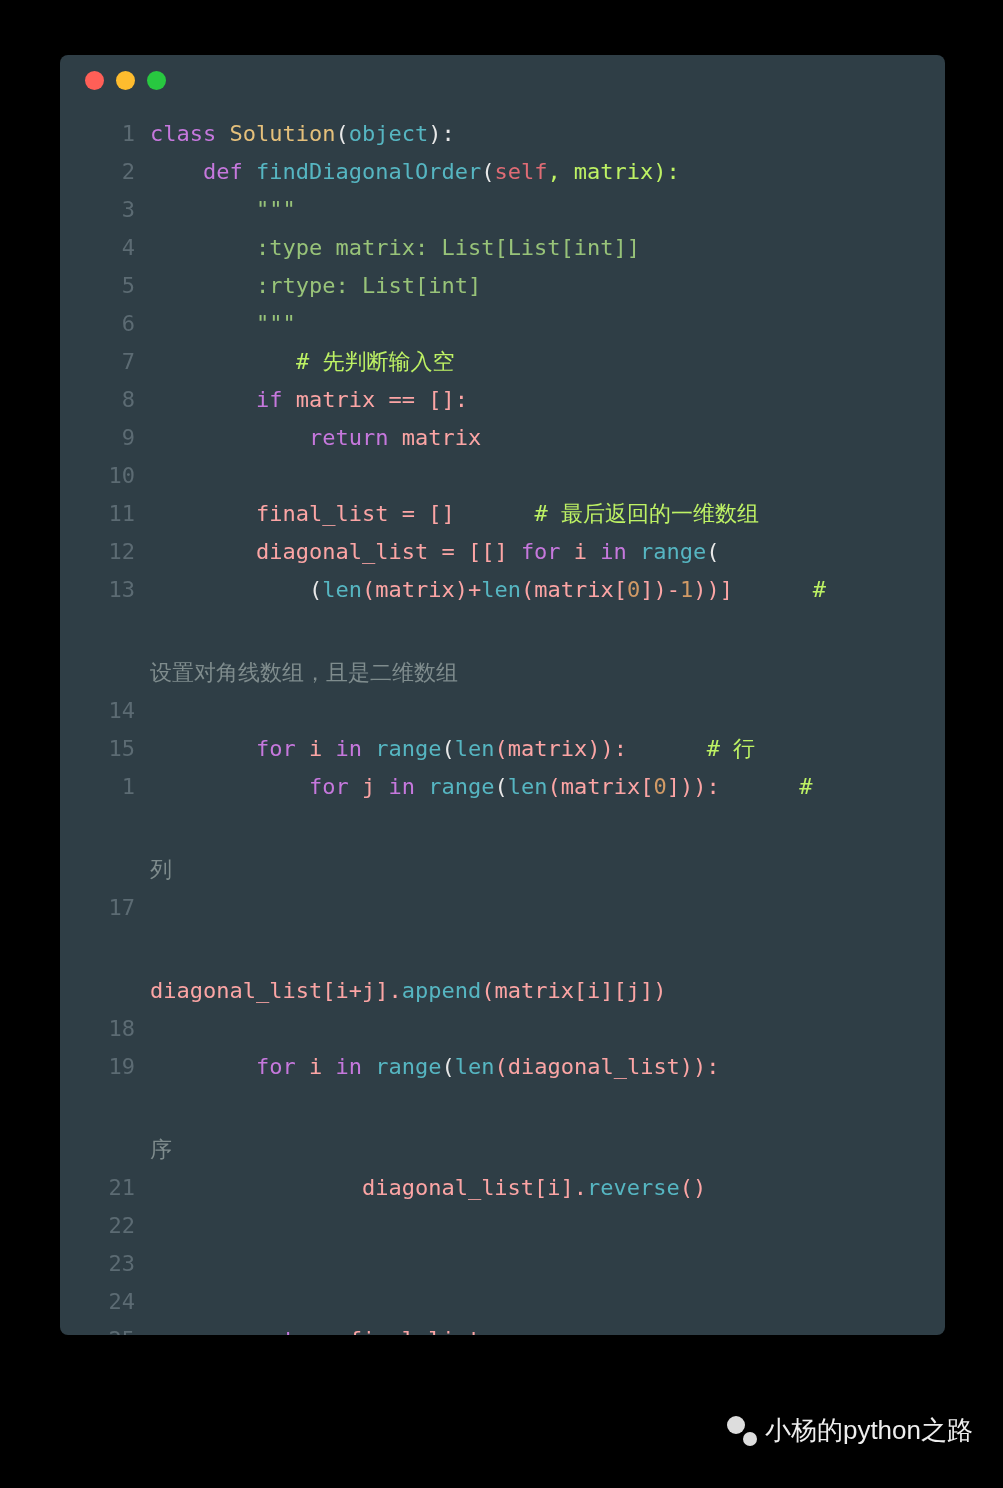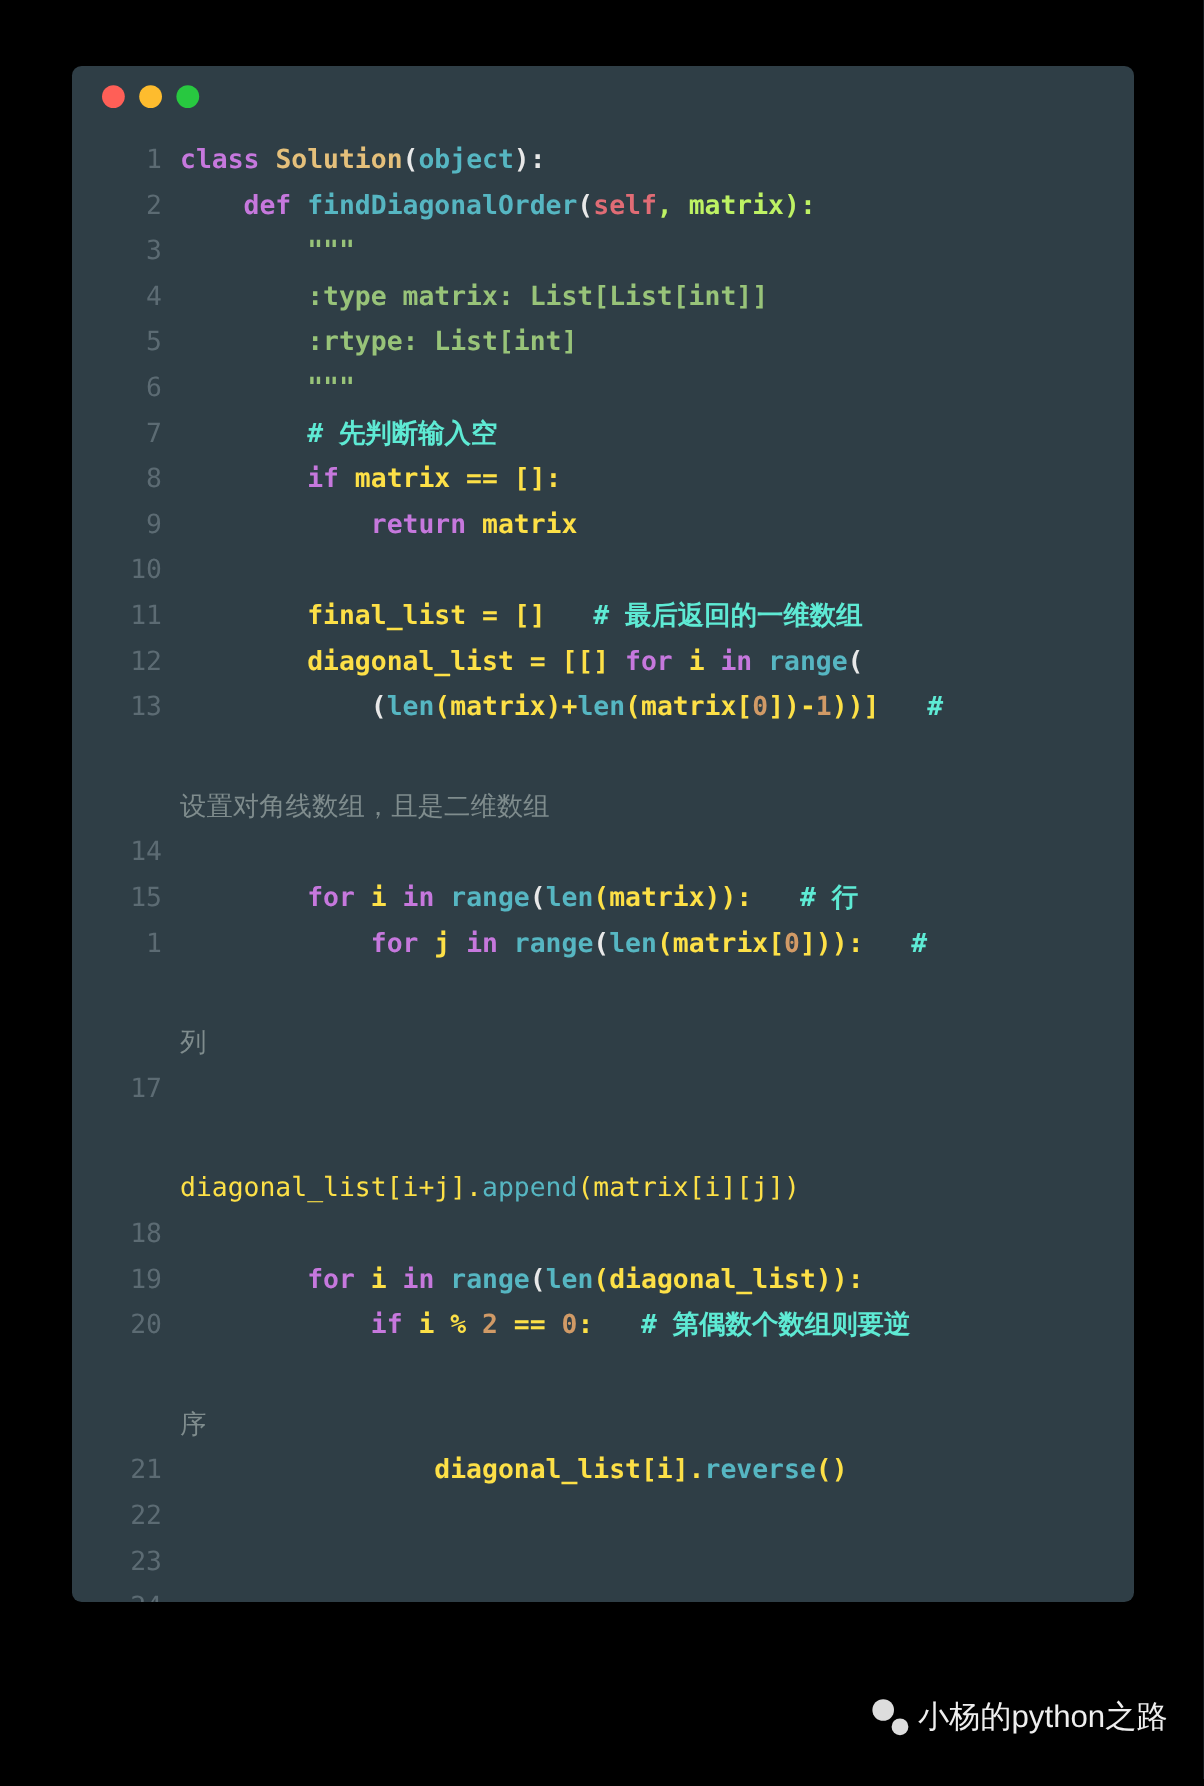--- a/index.html
+++ b/index.html
@@ -51,32 +51,31 @@
   color: #5c6b73;
   flex-shrink: 0;
   user-select: none;
 }
 .code {
   flex: 1;
   white-space: pre-wrap;
   word-break: break-all;
   color: #e8e8e8;
   padding-right: 10px;
-  font-weight: bold;
 }
 .kw { color: #c678dd; }
 .cls { color: #e5c07b; }
 .fn { color: #56b6c2; }
 .builtin { color: #56b6c2; }
 .self { color: #e06c75; }
 .param { color: #bef264; }
 .str { color: #98c379; }
-.comment { color: #5eead4; }
+.comment { color: #bef264; margin-left: 40px; }
 .num { color: #d19a66; }
-.op { color: #fde047; }
+.op { color: #fca5a5; }
 .punct { color: #e8e8e8; }
 .method { color: #56b6c2; }
 .wrap-cont {
   padding-left: 90px;
   color: #7f8c8d;
   font-size: 22px;
   line-height: 38px;
   white-space: pre-wrap;
   margin-top: 45px;
 }
@@ -191,24 +190,20 @@
       </div>
       <div class="wrap-cont" style="color: rgb(232, 232, 232);"><span class="op">diagonal_list[i+j].</span><span class="method">append</span><span class="op">(matrix[i][j])</span></div>
       <div class="line">
         <span class="gutter">18</span>
         <span class="code"><span></span></span>
       </div>
       <div class="line">
         <span class="gutter">19</span>
         <span class="code"><span>        </span><span class="kw">for </span><span class="op">i </span><span class="kw">in </span><span class="builtin">range</span><span class="punct">(</span><span class="builtin">len</span><span class="op">(diagonal_list)):</span></span>
       </div>
-      <div class="line">
-        <span class="gutter">20</span>
-        <span class="code"><span>            </span><span class="kw">if </span><span class="op">i % </span><span class="num">2</span><span class="op"> == </span><span class="num">0</span><span class="op">:   </span><span class="comment"># 第偶数个数组则要逆</span></span>
-      </div>
       <div class="wrap-cont">序</div>
       <div class="line">
         <span class="gutter">21</span>
         <span class="code"><span>                </span><span class="op">diagonal_list[i].</span><span class="method">reverse</span><span class="op">()</span></span>
       </div>
       <div class="line">
         <span class="gutter">22</span>
         <span class="code"><span></span></span>
       </div>
       <div class="line">

